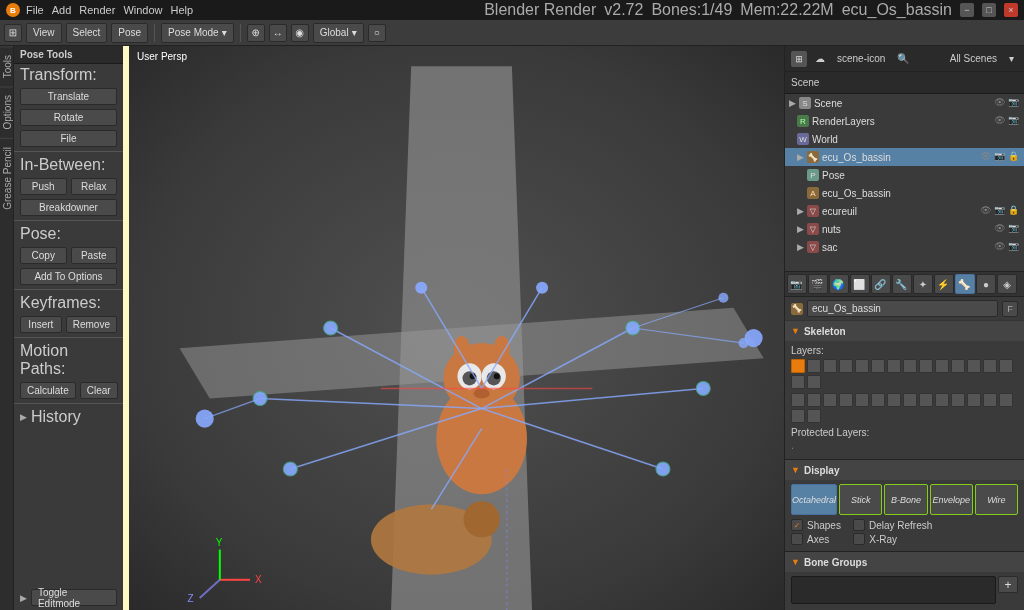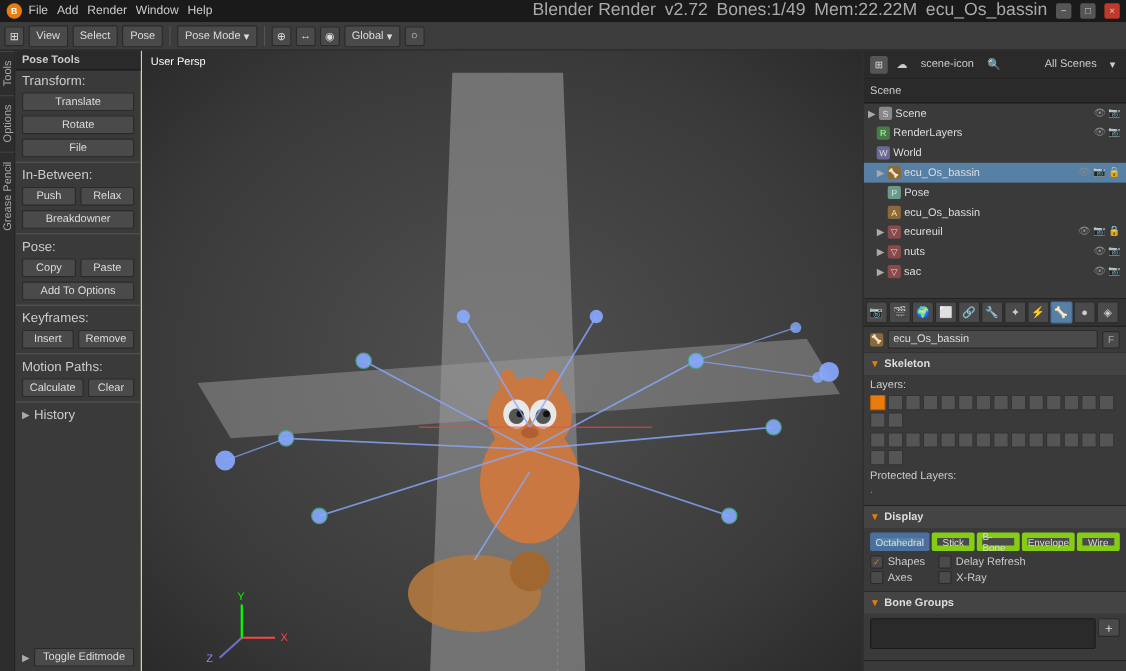--- a/index.html
+++ b/index.html
@@ -119,21 +119,21 @@
       padding: 8px 2px;
       cursor: pointer;
       background: #2d2d2d;
       border-bottom: 1px solid #444;
     }
 
     
     #left-panel {
       width: 115px;
       background: #3a3a3a;
-      border-right: 1px solid #fef9c3;
+      border-right: 6px solid #fef9c3;
       display: flex;
       flex-direction: column;
       overflow-y: auto;
       overflow-x: hidden;
     }
 
     .section-header {
       background: #2a2a2a;
       padding: 3px 6px;
       font-size: 10px;
@@ -154,21 +154,21 @@
       border: 1px solid #2a2a2a;
       border-radius: 2px;
       padding: 0 6px;
       font-size: 10px;
       color: #ddd;
       cursor: pointer;
       display: flex; align-items: center; justify-content: center;
       flex: 1;
     }
     .panel-label {
-      font-size: 12px;
+      font-size: 16px;
       color: #ccc;
       padding: 2px 6px;
     }
     .panel-divider {
       height: 1px; background: #555; margin: 2px 0;
     }
 
     
     #viewport {
       flex: 1;
@@ -366,25 +366,26 @@
       border-radius: 2px; cursor: pointer;
       display: flex; align-items: center; justify-content: center;
     }
     .prop-checkbox.checked::after { content: '✓'; font-size: 8px; color: #e87d0d; }
     .prop-label { font-size: 10px; color: #ccc; }
 
     .display-btns {
       display: flex; gap: 2px; margin-bottom: 4px;
     }
     .disp-btn {
-      flex: 1; height: 17px;
-      background: #4a4a4a; border: 5px solid #84cc16;
+      flex: 1; height: 31px;
+      background: #4a4a4a; border: 1px solid #84cc16;
       border-radius: 2px; font-size: 9px; color: #ddd;
       display: flex; align-items: center; justify-content: center;
       cursor: pointer;
+      font-style: italic;
     }
     .disp-btn.active { background: #5680a4; border-color: #4a70a0; }
 
     .bone-groups-body {
       padding: 4px 6px;
       background: #3a3a3a;
     }
     .bone-groups-list {
       height: 28px;
       background: #2a2a2a;

